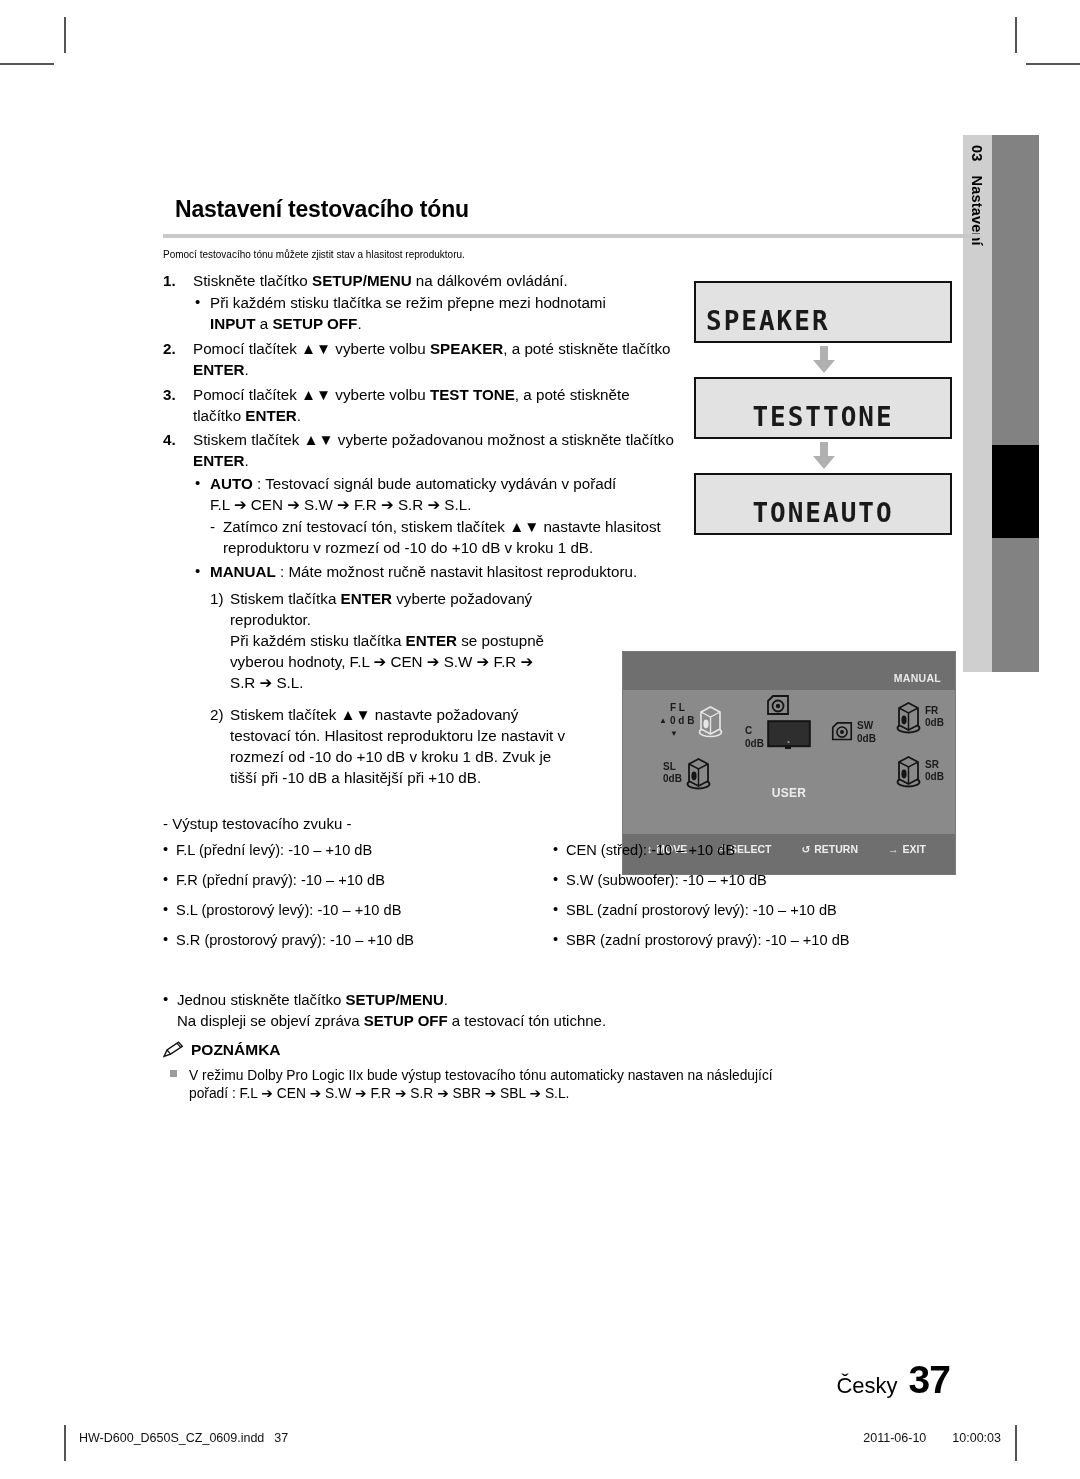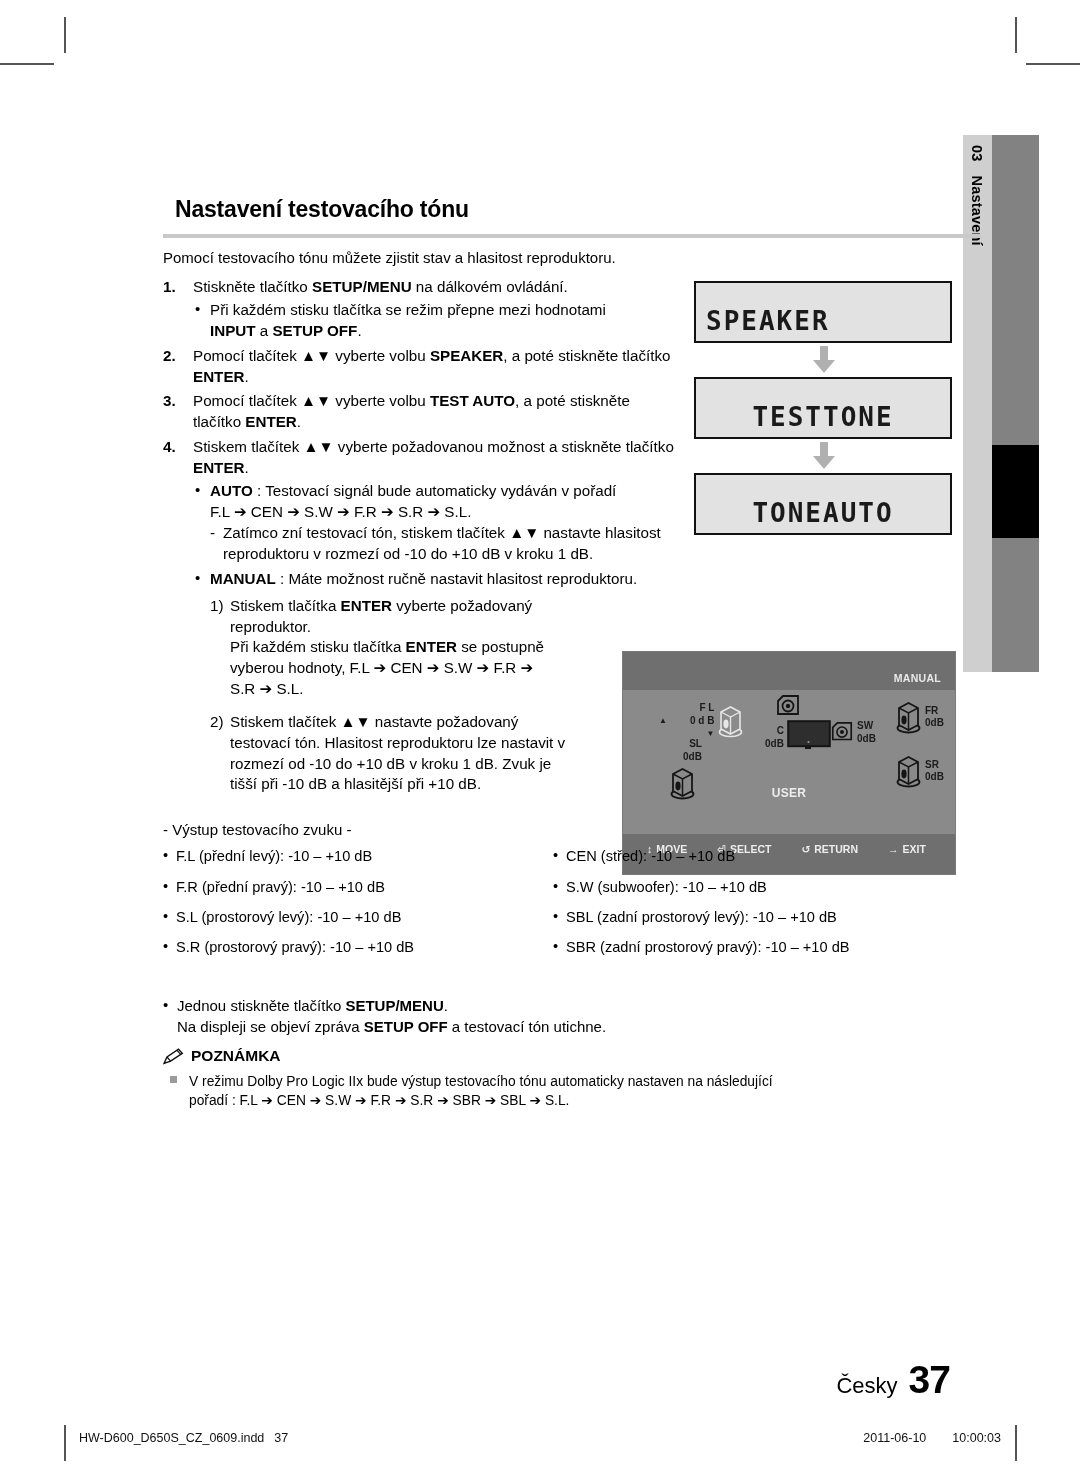--- a/index.html
+++ b/index.html
@@ -20,21 +20,21 @@
   .sidetab .blackseg{position:absolute;left:29px;top:310px;width:47px;height:93px;background:#000;}
   .sidetab .vtext{position:absolute;left:0;top:0;width:537px;height:29px;
       transform-origin:0 0;transform:rotate(90deg) translateY(-29px);
       display:flex;align-items:center;gap:14px;padding-left:10px;box-sizing:border-box;
       font-size:14.5px;font-weight:bold;letter-spacing:.2px;color:#000;}
 
   
   .col{position:absolute;left:163px;top:185px;width:790px;}
   h1.title{font-size:23px;font-weight:bold;margin:12px;letter-spacing:-.2px;line-height:1.1;}
   .rule{height:4px;background:#c9c9c9;margin:9px 0 10px 0;width:818px;}
-  .intro{font-size:15px;line-height:1.33;margin:0 0 9px 0;}
+  .intro{font-size:10px;line-height:1.33;margin:0 0 9px 0;}
 
   ol.steps{list-style:none;margin:0;padding:0;}
   ol.steps > li{position:relative;padding-left:30px;font-size:15.2px;line-height:1.37;
                 margin-bottom:4px;}
   ol.steps > li .num{position:absolute;left:0;top:0;font-weight:bold;}
   .sub{position:relative;padding-left:17px;margin-top:2px;font-size:15.2px;line-height:1.37;}
   .sub .dot{position:absolute;left:2px;top:-1px;font-size:15px;}
   .sub2{position:relative;padding-left:13px;margin-top:1px;font-size:15.2px;line-height:1.37;}
   .sub2 .dash{position:absolute;left:0;top:0;}
   .num-sub{position:relative;padding-left:20px;margin-top:6px;font-size:15.2px;line-height:1.37;}
@@ -61,21 +61,21 @@
   .osd .topbar .mode{position:absolute;right:14px;bottom:6px;font-size:10.5px;
        font-weight:bold;color:#e9e9e9;letter-spacing:.3px;}
   .osd .botbar{position:absolute;left:0;bottom:0;right:0;height:40px;background:#6f6f6f;}
   .osd .botbar .row{display:flex;align-items:center;height:26px;padding:2px 12px 0 12px;
        gap:12px;font-size:10.5px;font-weight:bold;color:#ededed;}
   .osd .botbar .item{display:flex;align-items:center;gap:4px;}
   .osd .stage{position:absolute;left:0;top:38px;right:0;bottom:40px;}
   .spk{position:absolute;display:flex;align-items:center;gap:3px;}
   .spk .lbl{font-size:10px;font-weight:bold;color:#1b1b1b;line-height:1.25;}
   .spk .lbl .db{display:block;}
-  .lbl.right{text-align:right;margin-left:20px;}
+  .lbl.right{text-align:left;}
   .lbl.left{text-align:left;}
   .osd .user{position:absolute;left:50%;top:96px;transform:translateX(-50%);
        font-size:12px;font-weight:bold;color:#ededed;letter-spacing:.3px;}
   .selarrows{font-size:8px;line-height:7px;color:#1b1b1b;}
 
   
   .sechead{font-size:15px;font-weight:normal;margin:16px 0 9px 0;}
   .twocol{position:relative;width:800px;}
   .twocol .c{position:absolute;top:0;}
   .twocol .c.l{left:0;width:390px;}
@@ -214,21 +214,21 @@
           <path d="M4 8 L13.5 13 L23 8" fill="none" stroke="#151515" stroke-width="1.5"></path>
           <path d="M13.5 13 L13.5 30" fill="none" stroke="#151515" stroke-width="1.5"></path>
           <ellipse cx="9" cy="20" rx="2.6" ry="4.4" fill="#151515"></ellipse>
         </svg>
         <div class="lbl left">
           <span>FR</span>
           <span class="db" style="text-align:right;">0dB</span>
         </div>
       </div>
 
-      <div class="spk" style="left:40px;top:48px;flex-direction:column;">
+      <div class="spk" style="left:40px;top:66px;">
         <div class="lbl right">
           <span>SL</span>
           <span class="db">0dB</span>
         </div>
         <svg width="27" height="34" viewBox="0 0 27 34" aria-hidden="true">
           <ellipse cx="13.5" cy="28" rx="11" ry="4.5" fill="#8a8a8a" stroke="#151515" stroke-width="1.8"></ellipse>
           <path d="M4 8 L13.5 3 L23 8 L23 25 L13.5 30 L4 25 Z" fill="#8a8a8a" stroke="#151515" stroke-width="1.8"></path>
           <path d="M4 8 L13.5 13 L23 8" fill="none" stroke="#151515" stroke-width="1.5"></path>
           <path d="M13.5 13 L13.5 30" fill="none" stroke="#151515" stroke-width="1.5"></path>
           <ellipse cx="9" cy="20" rx="2.6" ry="4.4" fill="#151515"></ellipse>
@@ -290,21 +290,21 @@
         </div>
       </li>
 
       <li style="max-width:520px;">
         <span class="num">2.</span>
         <span>Pomocí tlačítek ▲▼ vyberte volbu </span><b>SPEAKER</b><span>, a poté stiskněte tlačítko </span><b>ENTER</b><span>.</span>
       </li>
 
       <li style="max-width:470px;">
         <span class="num">3.</span>
-        <span>Pomocí tlačítek ▲▼ vyberte volbu </span><b>TEST AUTO</b><span>, a poté stiskněte tlačítko </span><b>ENTER</b><span>.</span>
+        <span>Pomocí tlačítek ▲▼ vyberte volbu </span><b>TEST TONE</b><span>, a poté stiskněte tlačítko </span><b>ENTER</b><span>.</span>
       </li>
 
       <li style="max-width:520px;">
         <span class="num">4.</span>
         <span>Stiskem tlačítek ▲▼ vyberte požadovanou možnost a stiskněte tlačítko </span><b>ENTER</b><span>.</span>
 
         <div class="sub" style="max-width:520px;">
           <span class="dot">•</span>
           <b>AUTO</b><span> : Testovací signál bude automaticky vydáván v pořadí</span><br>
           <span>F.L ➔ CEN ➔ S.W ➔ F.R ➔ S.R ➔ S.L.</span>

